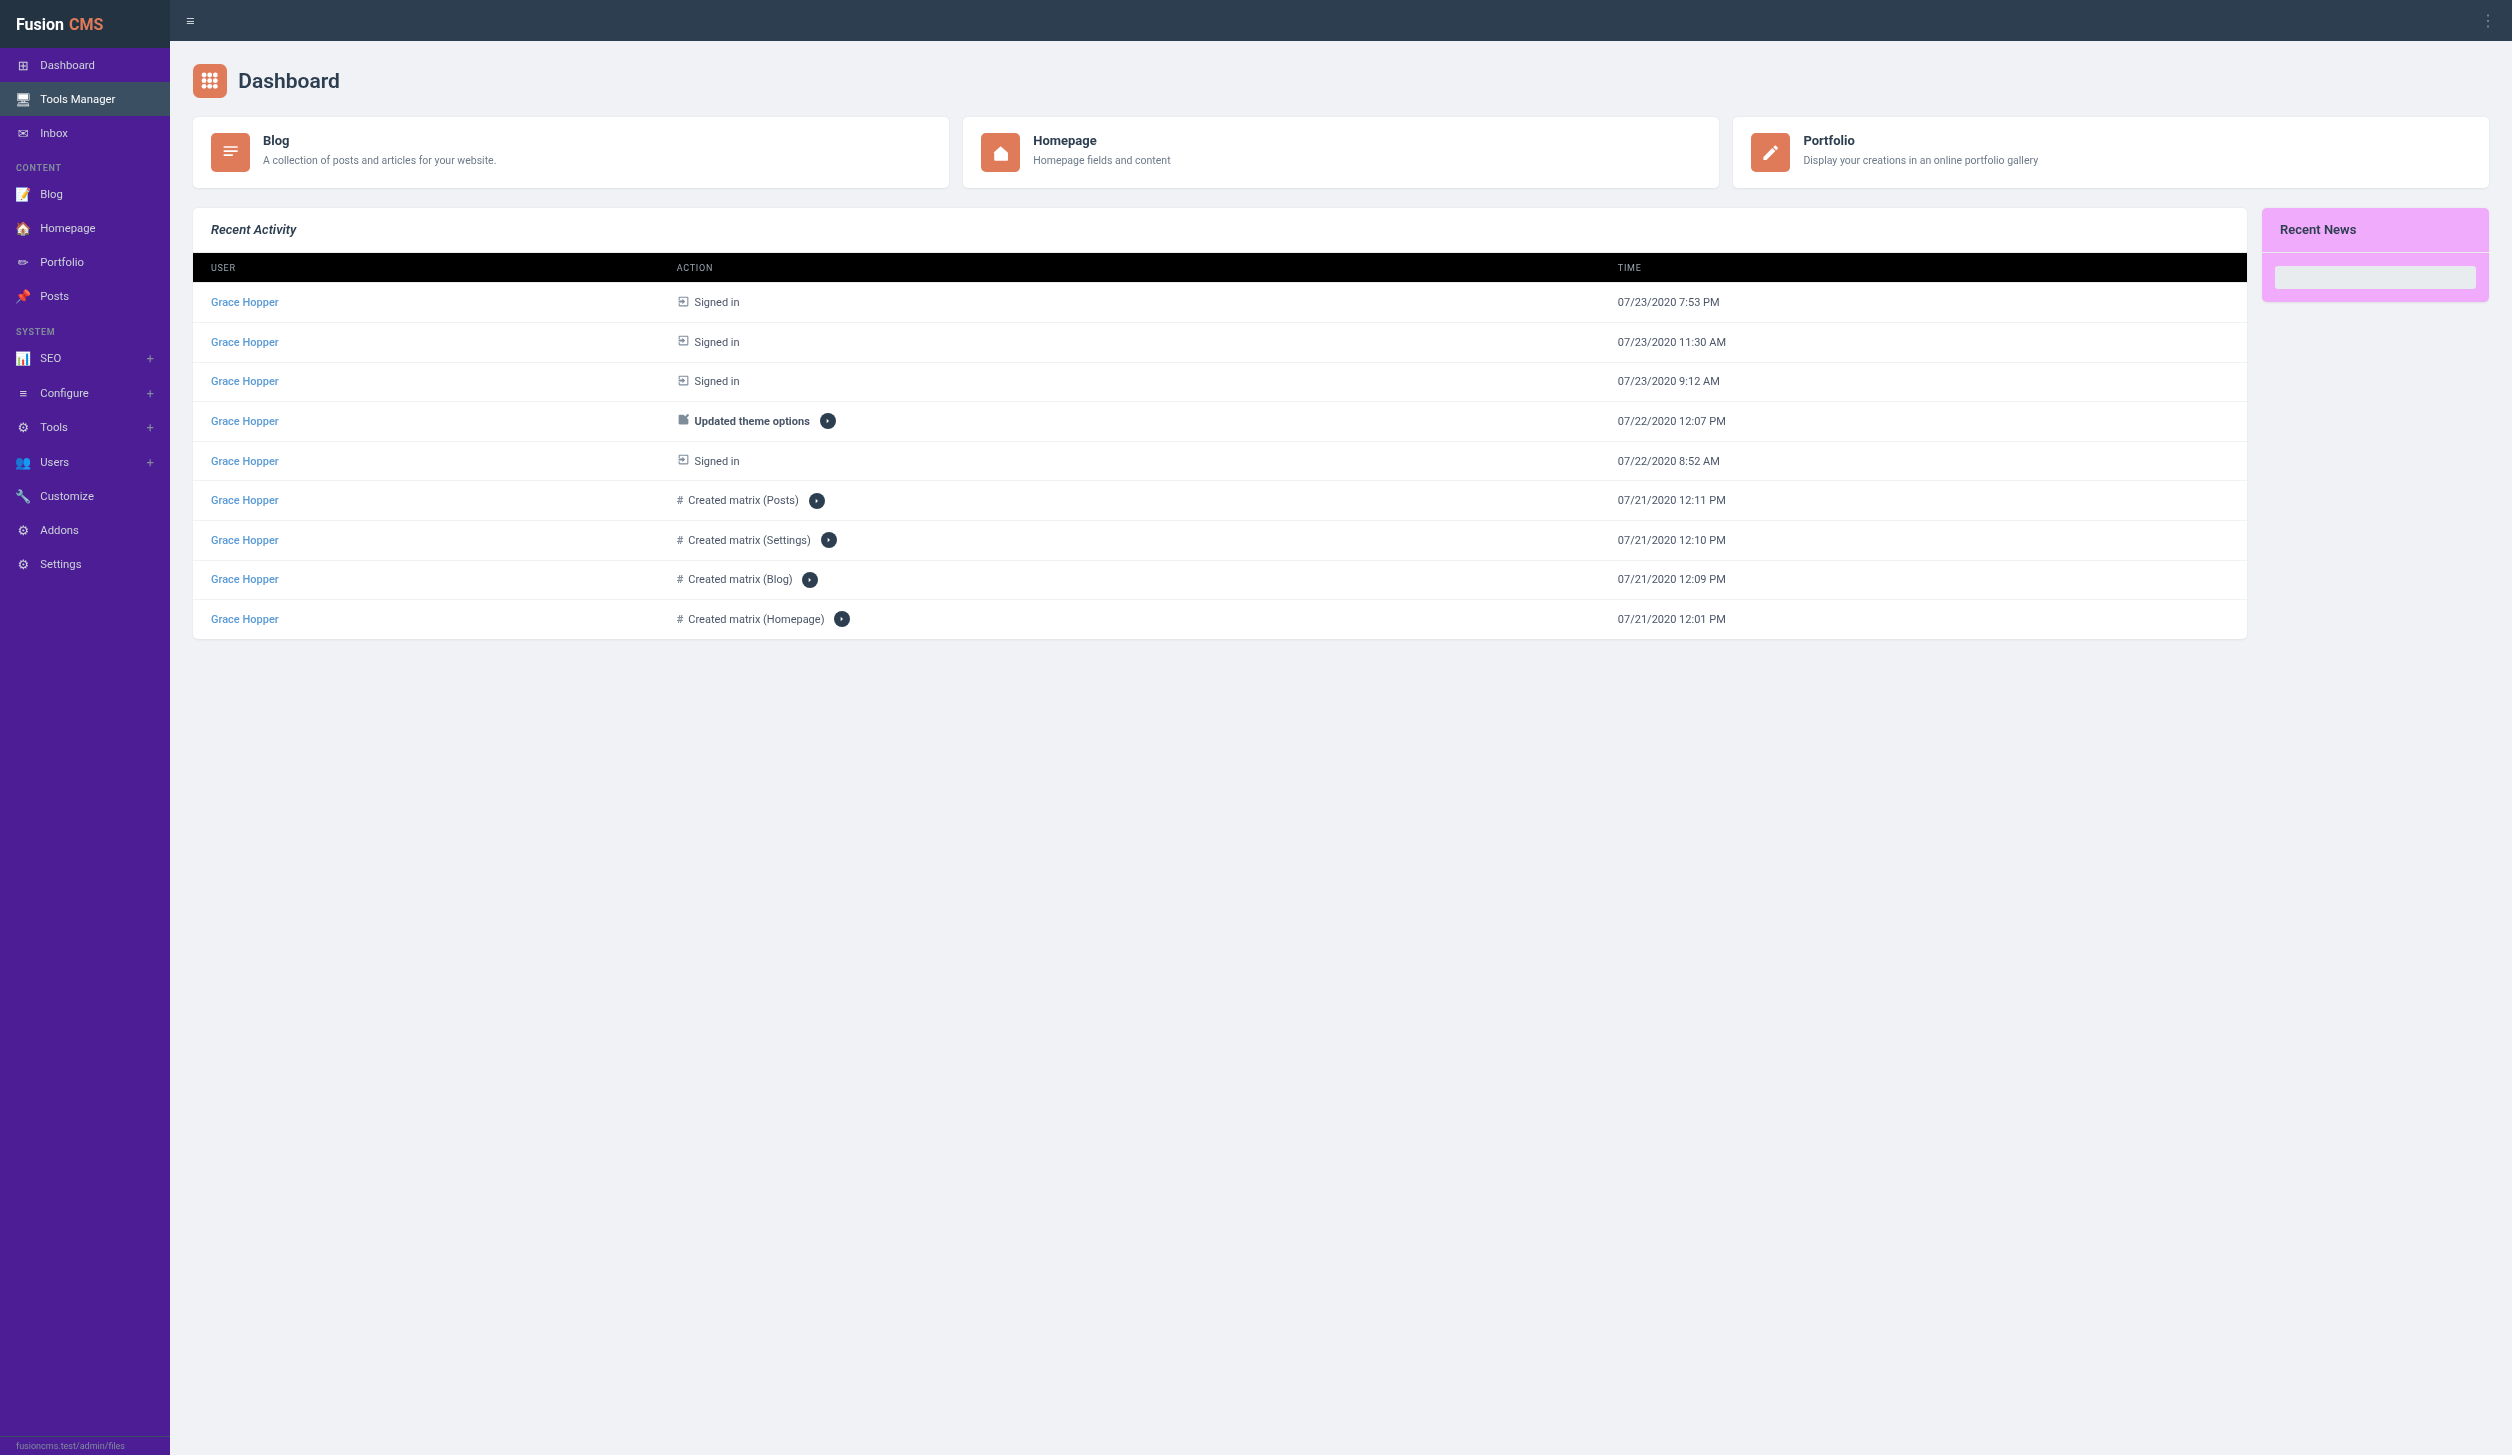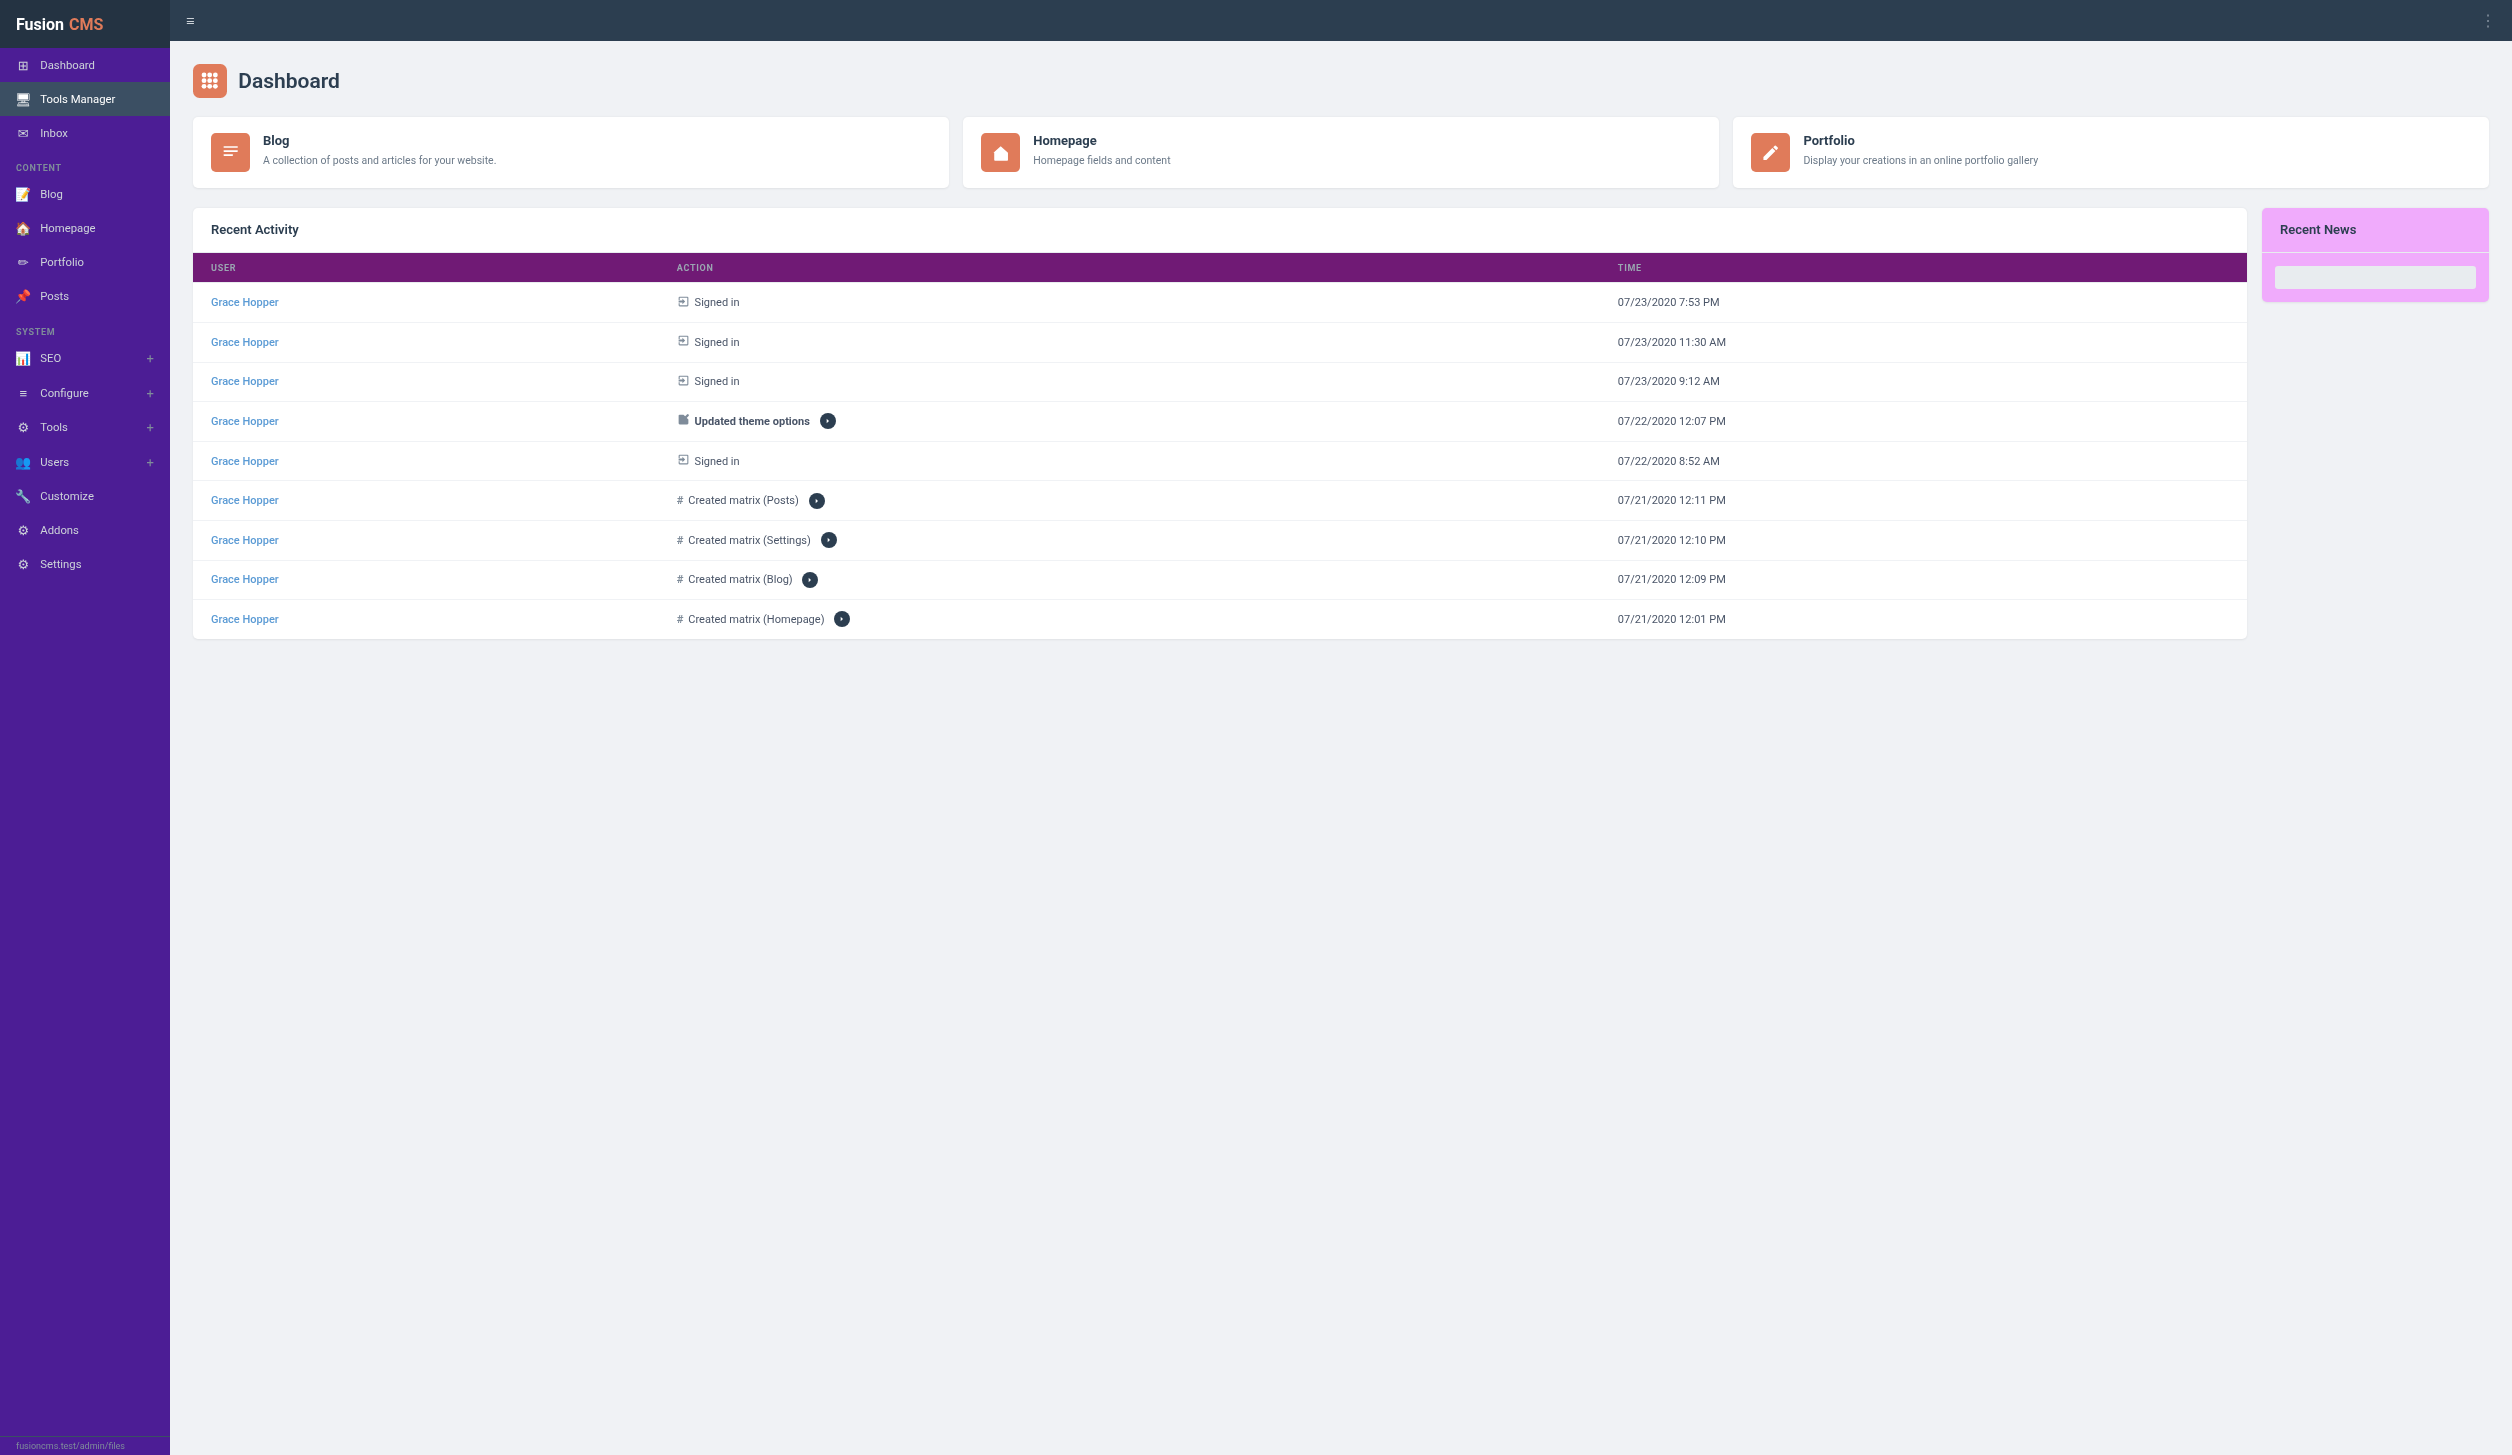--- a/index.html
+++ b/index.html
@@ -188,35 +188,36 @@
       border-radius: 4.9px;
       box-shadow: 0 0.8px 2.4px rgba(0,0,0,0.07);
       overflow: hidden;
     }
     .activity-header {
       padding: 14.6px 18px;
       font-size: 13px;
       font-weight: 600;
       color: #2c3e50;
       border-bottom: 0.8px solid #e8ecef;
+      font-style: italic;
     }
     .activity-table {
       width: 100%;
       border-collapse: collapse;
     }
     .activity-table thead tr th {
       padding: 9.7px 18px;
       text-align: left;
       font-size: 9px;
-      font-weight: 700;
+      font-weight: 400;
       color: #9aa5b1;
       letter-spacing: 0.08em;
       text-transform: uppercase;
       border-bottom: 0.8px solid #e8ecef;
-      background: #701a75;
+      background: #000000;
     }
     .activity-table tbody tr {
       border-bottom: 0.8px solid #f0f2f5;
     }
     .activity-table tbody tr:last-child {
       border-bottom: none;
     }
     .activity-table tbody tr td {
       padding: 11.3px 18px;
       font-size: 11px;

